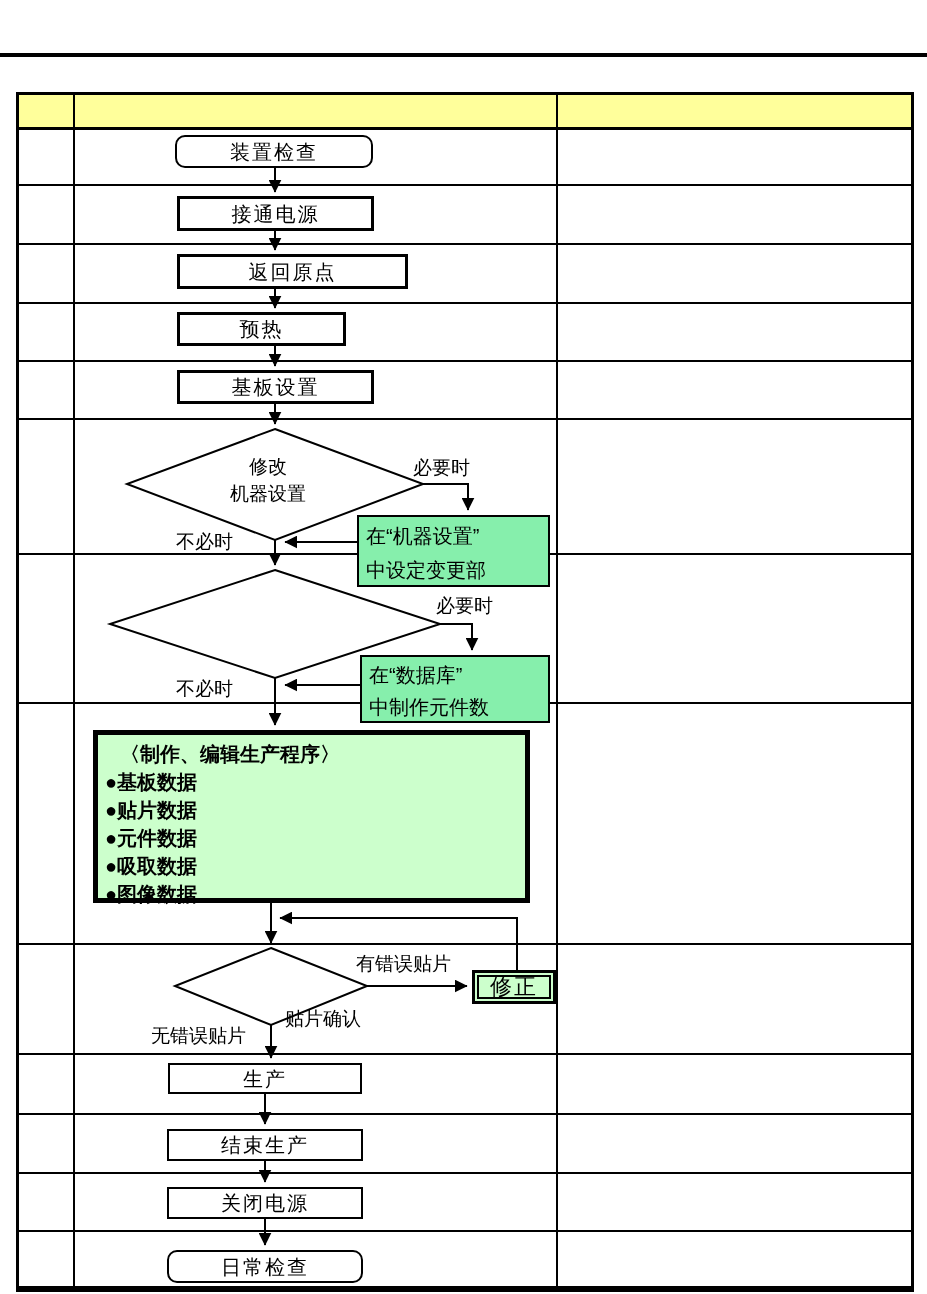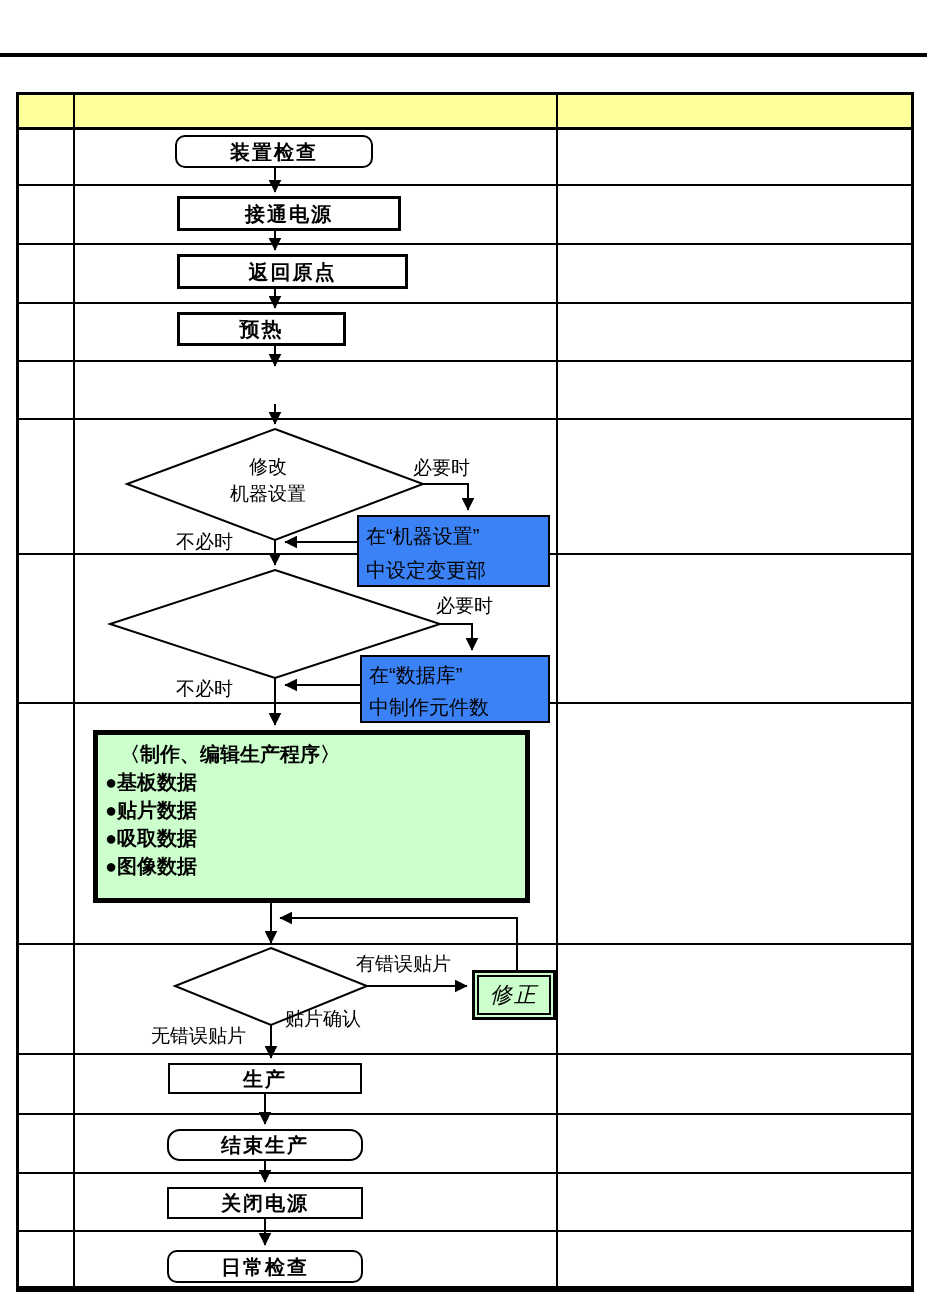--- a/index.html
+++ b/index.html
@@ -10,26 +10,26 @@
   .abs{position:absolute;box-sizing:border-box;}
   .top-rule{left:0;top:53px;width:927px;height:4px;background:#000;}
   .ptable{left:16px;top:92px;width:898px;height:1200px;border:3px solid #000;border-bottom-width:6px;background:transparent;}
   .header-band{left:0;top:0;right:0;height:32px;background:var(--header-yellow,#FFFF9B);}
   .hdiv{left:0;right:0;height:2px;background:#000;}
   .hdiv.thick{height:3px;}
   .vdiv{top:0;bottom:0;width:2px;background:#000;}
   .flow-svg{position:absolute;left:0;top:0;}
   .pbox{
     border:3px solid #000;background:#fff;display:flex;align-items:center;justify-content:center;
-    font-size:20px;letter-spacing:2px;text-align:center;line-height:1;font-weight:bold;
+    font-size:20px;letter-spacing:2px;text-align:center;line-height:1;
   }
   .pbox.thin{border-width:2px;}
   .pbox.rounded{border-width:2px;border-radius:10px;}
   .sidebox{
-    border:2px solid #000;background:#3b82f6;font-size:20px;line-height:34px;
+    border:2px solid #000;background:#86efac;font-size:20px;line-height:34px;
     padding:2px 2px 0 7px;white-space:nowrap;
   }
   .dtext{text-align:center;font-size:19px;line-height:27px;}
   .blabel{font-size:19px;white-space:nowrap;}
   .greenbox{border:2px solid #000;background:var(--flow-green,#CCFFCC);padding:0;}
   .greenbox-inner{box-sizing:border-box;width:100%;height:100%;border:3px solid #000;background:var(--flow-green,#CCFFCC);padding-top:5px;font-weight:bold;font-size:20px;line-height:28px;}
   .gb-title{padding-left:22px;}
   .gb-item{padding-left:7px;}
   .corrbox{border:3px solid #000;background:var(--flow-green,#CCFFCC);padding:2px;}
   .corrbox-inner{box-sizing:border-box;width:100%;height:100%;border:2px solid #000;background:var(--flow-green,#CCFFCC);
@@ -88,23 +88,24 @@
       <line x1="265" y1="1219" x2="265" y2="1245" marker-end="url(#arr)"></line>
     </g>
     <g stroke="#000" stroke-width="2" fill="#fff">
       <polygon points="275,429 423,484 275,540 127,484"></polygon>
       <polygon points="275,570 440,624 275,678 110,624"></polygon>
       <polygon points="271,948 367,986 271,1025 175,986"></polygon>
     </g>
   </svg>
 
   <div class="abs pbox rounded" style="left:175px;top:135px;width:198px;height:33px;">装置检查</div>
-  <div class="abs pbox" style="left:177px;top:196px;width:224px;height:35px;">接通电源</div>
+  <div class="abs pbox" style="left:177px;top:196px;width:197px;height:35px;">接通电源</div>
   <div class="abs pbox" style="left:177px;top:254px;width:231px;height:35px;">返回原点</div>
   <div class="abs pbox" style="left:177px;top:312px;width:169px;height:34px;">预热</div>
+  <div class="abs pbox" style="left:177px;top:370px;width:197px;height:34px;">基板设置</div>
 
   <div class="abs dtext" style="left:168px;top:453px;width:200px;">
     <div>修改</div>
     <div>机器设置</div>
   </div>
   <div class="abs blabel" style="left:413px;top:455px;">必要时</div>
   <div class="abs blabel" style="left:176px;top:529px;">不必时</div>
   <div class="abs sidebox" style="left:357px;top:515px;width:193px;height:72px;">
     <div>在“机器设置”</div>
     <div>中设定变更部</div>
@@ -115,30 +116,31 @@
   <div class="abs sidebox" style="left:360px;top:655px;width:190px;height:68px;line-height:32px;">
     <div>在“数据库”</div>
     <div>中制作元件数</div>
   </div>
 
   <div class="abs greenbox" style="left:93px;top:730px;width:437px;height:173px;">
     <div class="greenbox-inner">
       <div class="gb-title">〈制作、编辑生产程序〉</div>
       <div class="gb-item">●基板数据</div>
       <div class="gb-item">●贴片数据</div>
+      <div class="gb-item">●元件数据</div>
       <div class="gb-item">●吸取数据</div>
       <div class="gb-item">●图像数据</div>
     </div>
   </div>
 
   <div class="abs dtext" style="left:181px;top:1005px;width:180px;text-align:right;">贴片确认</div>
   <div class="abs blabel" style="left:356px;top:951px;">有错误贴片</div>
   <div class="abs blabel" style="left:151px;top:1023px;">无错误贴片</div>
-  <div class="abs corrbox" style="left:472px;top:970px;width:84px;height:50px;font-style:italic;">
+  <div class="abs corrbox" style="left:472px;top:970px;width:84px;height:34px;">
     <div class="corrbox-inner">修正</div>
   </div>
 
   <div class="abs pbox thin" style="left:168px;top:1063px;width:194px;height:31px;">生产</div>
-  <div class="abs pbox thin" style="left:167px;top:1129px;width:196px;height:32px;border-radius:13px;">结束生产</div>
+  <div class="abs pbox thin" style="left:167px;top:1129px;width:196px;height:32px;">结束生产</div>
   <div class="abs pbox thin" style="left:167px;top:1187px;width:196px;height:32px;">关闭电源</div>
   <div class="abs pbox rounded" style="left:167px;top:1250px;width:196px;height:33px;">日常检查</div>
 
 </div>
 
 </body></html>

